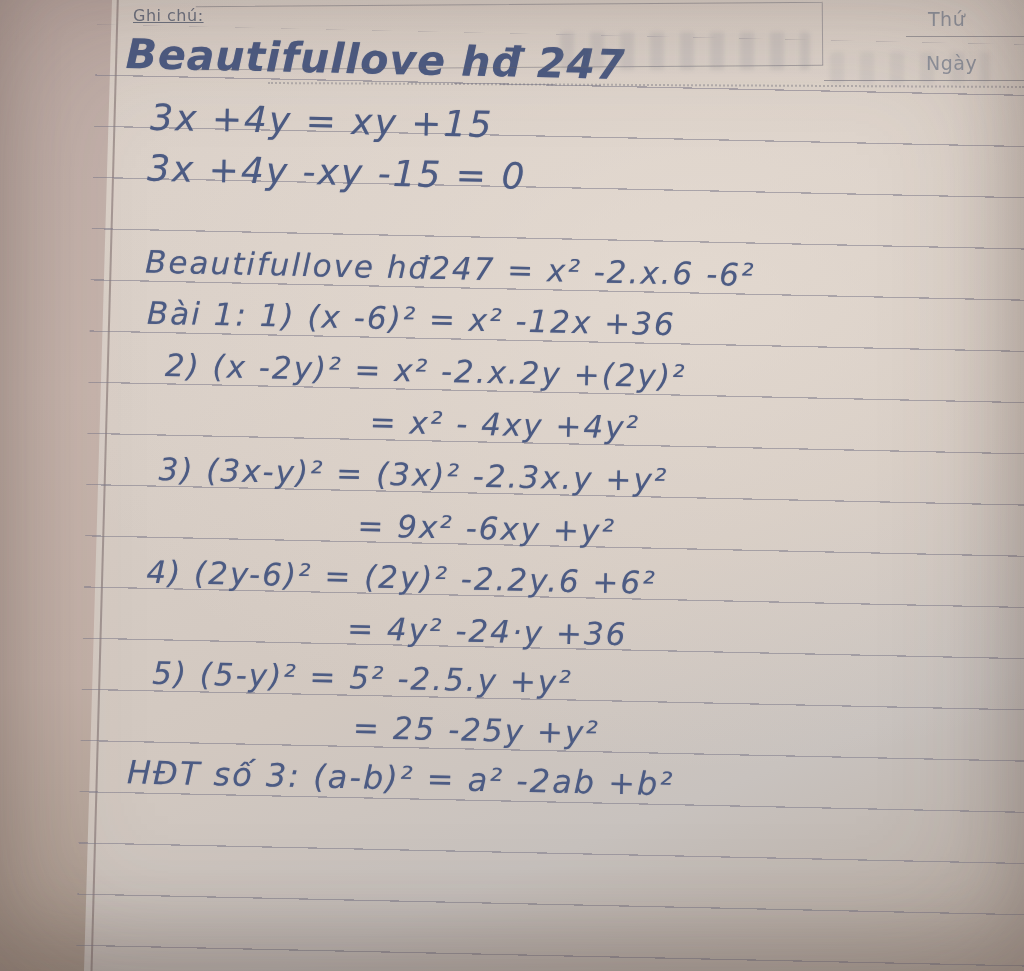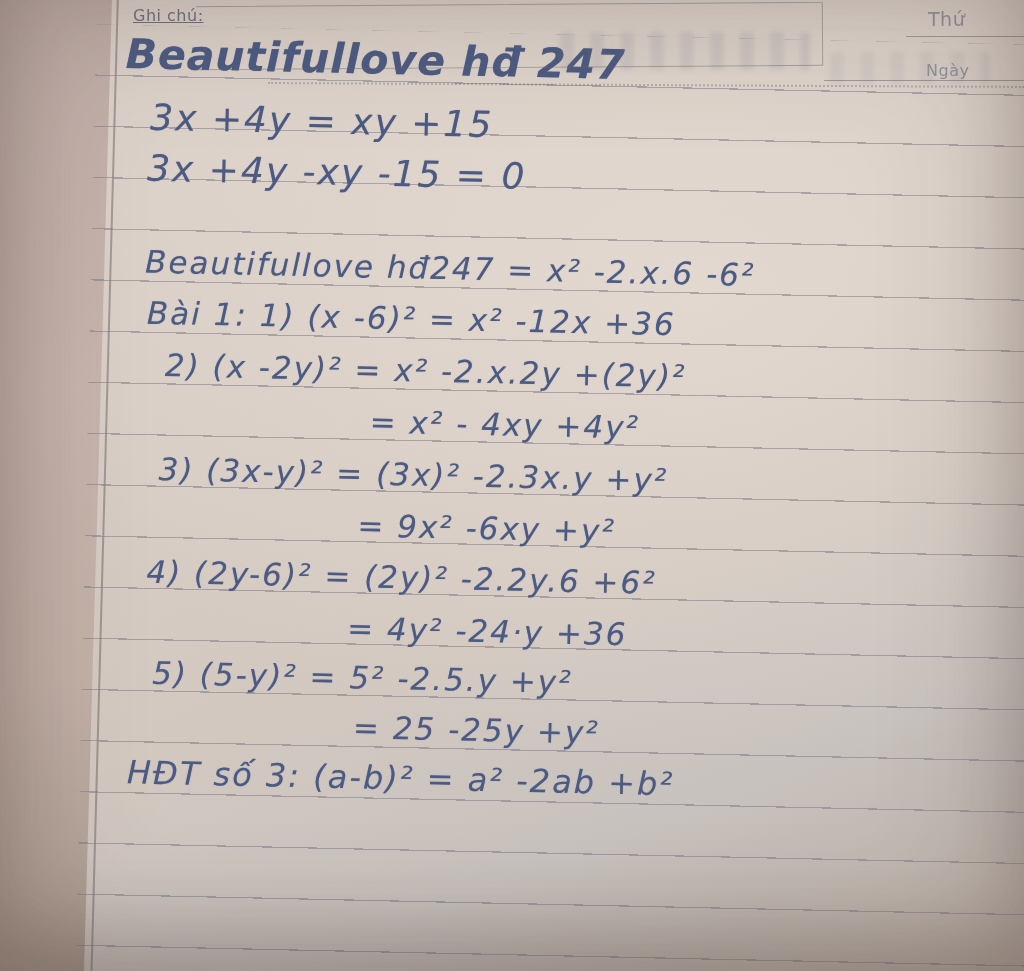--- a/index.html
+++ b/index.html
@@ -70,18 +70,18 @@
   </div>
 
   <div class="header-box"></div>
   <div class="printed" style="left:133px;top:6px;text-decoration:underline;">Ghi chú:</div>
 
   <div class="smudge" style="left:560px;top:32px;width:250px;height:38px;"></div>
   <div class="smudge" style="left:830px;top:52px;width:160px;height:32px;opacity:0.7;"></div>
 
   <div class="printed light" style="left:928px;top:8px;font-size:19px;text-align:right;">Thứ</div>
   <div class="hairline" style="left:906px;top:36px;width:118px;"></div>
-  <div class="printed light" style="left:926px;top:61px;font-size:16px;">Ngày</div>
+  <div class="printed light" style="left:926px;top:52px;font-size:19px;">Ngày</div>
   <div class="hairline" style="left:824px;top:80px;width:200px;"></div>
   <div class="dotline" style="left:268px;top:84px;width:756px;transform:rotate(0.3deg);"></div>
 
   <div class="vignette"></div>
 </div>
 
 </body></html>

